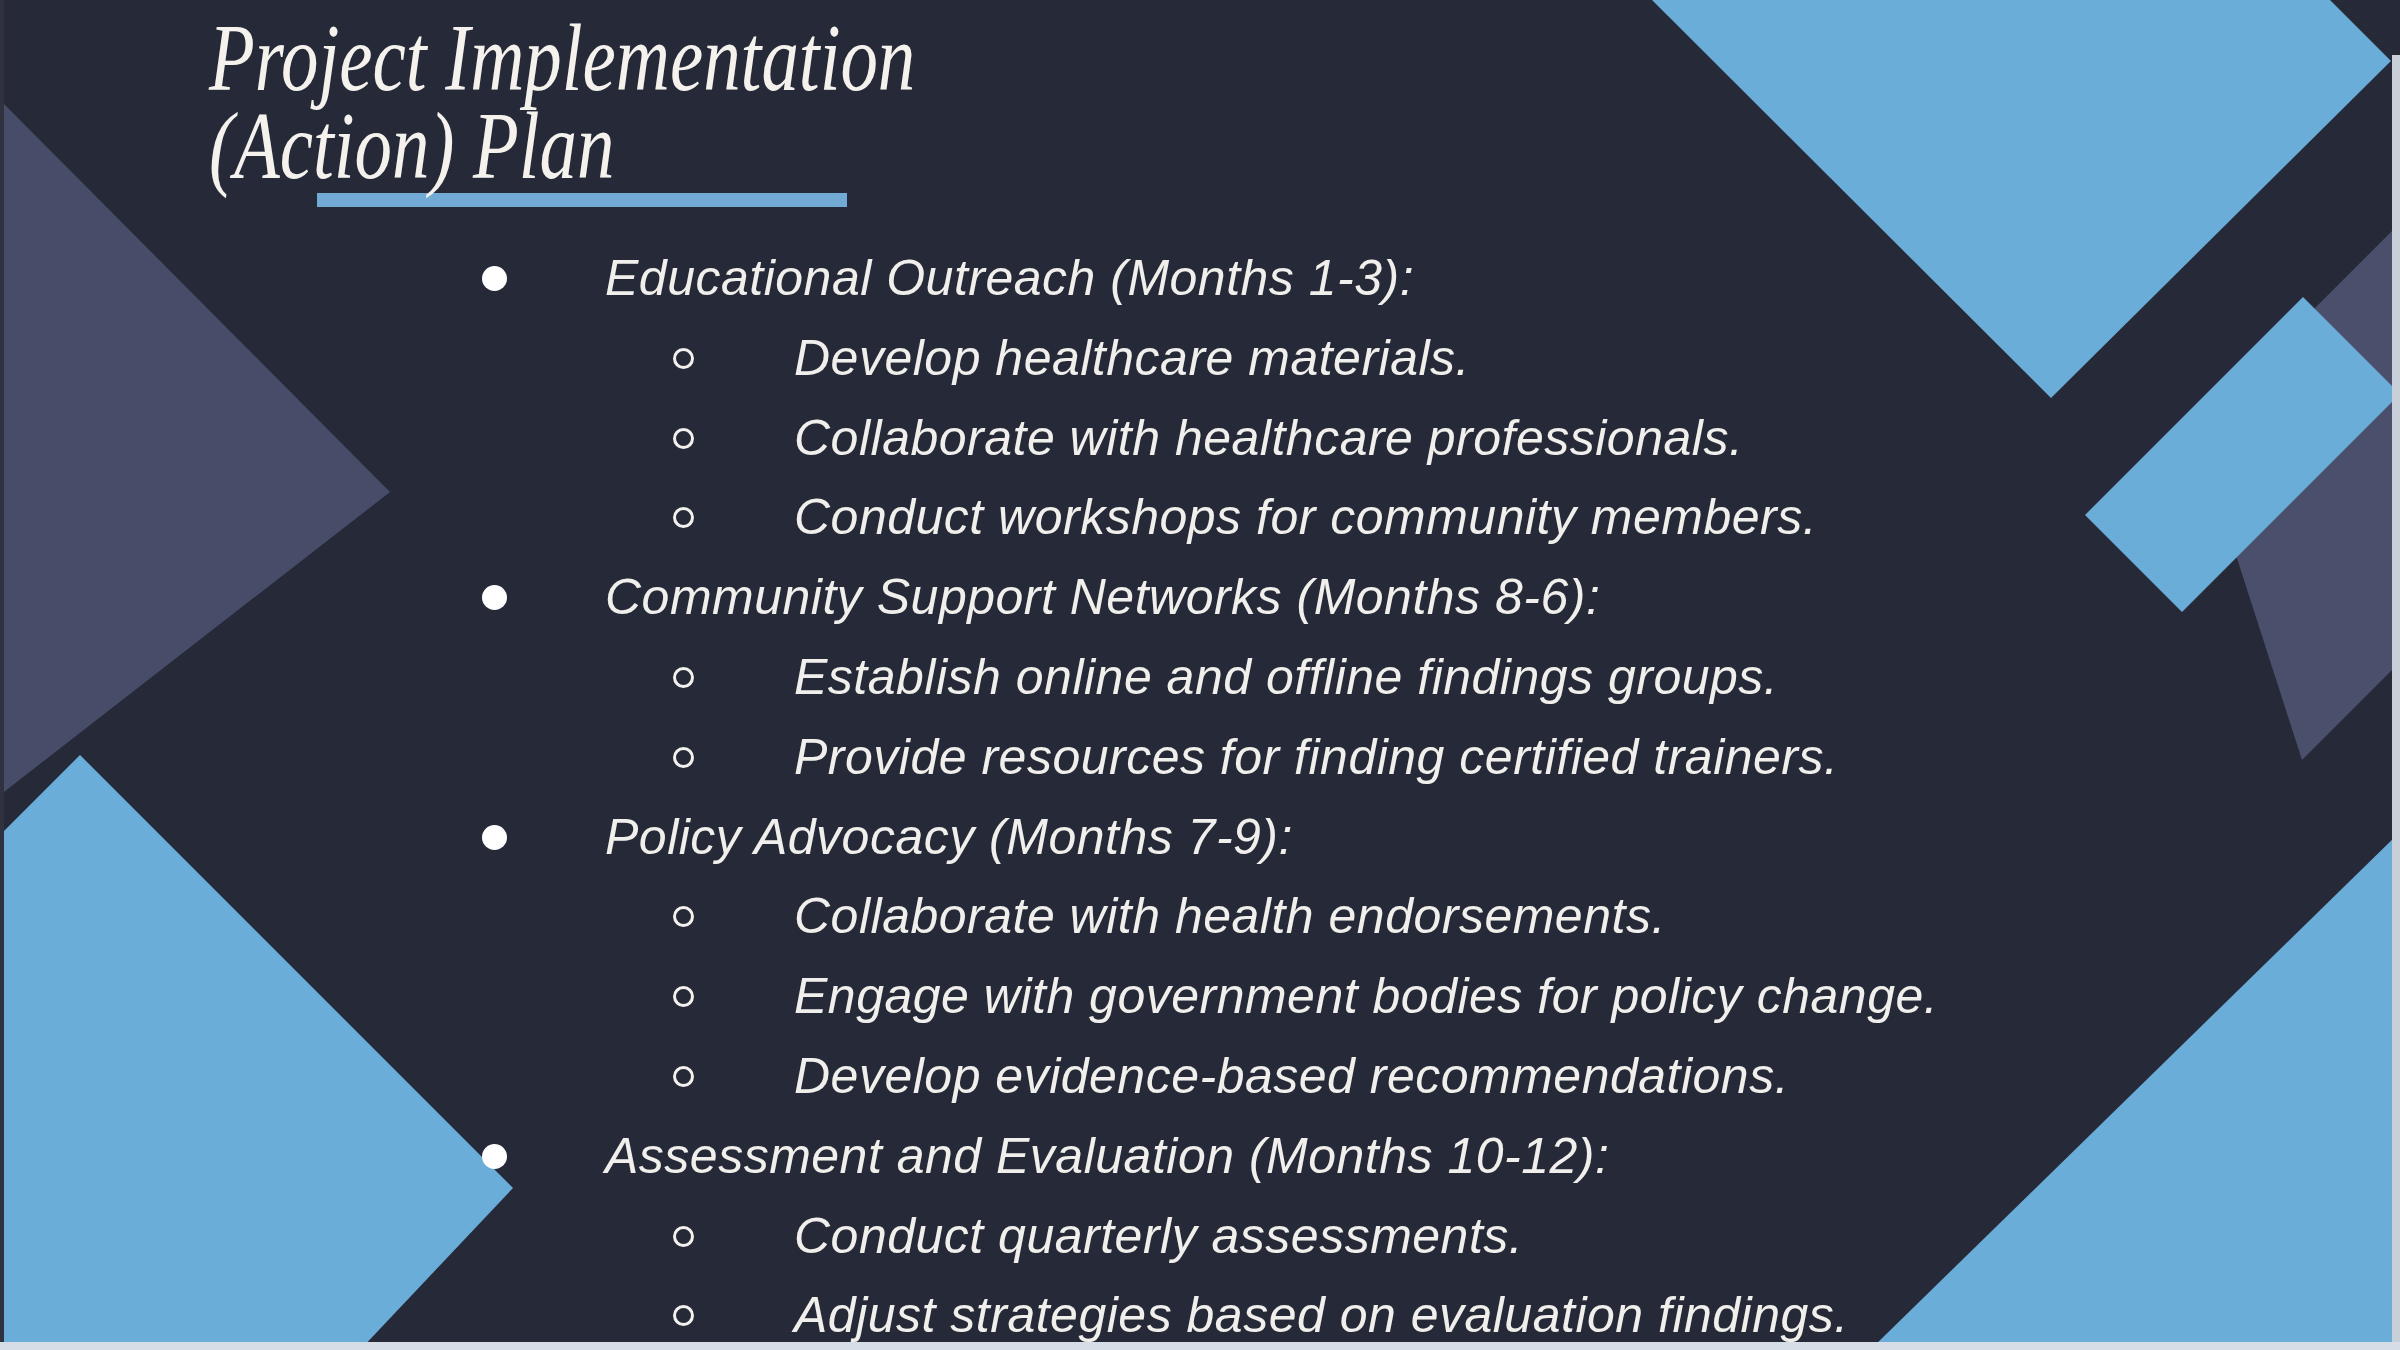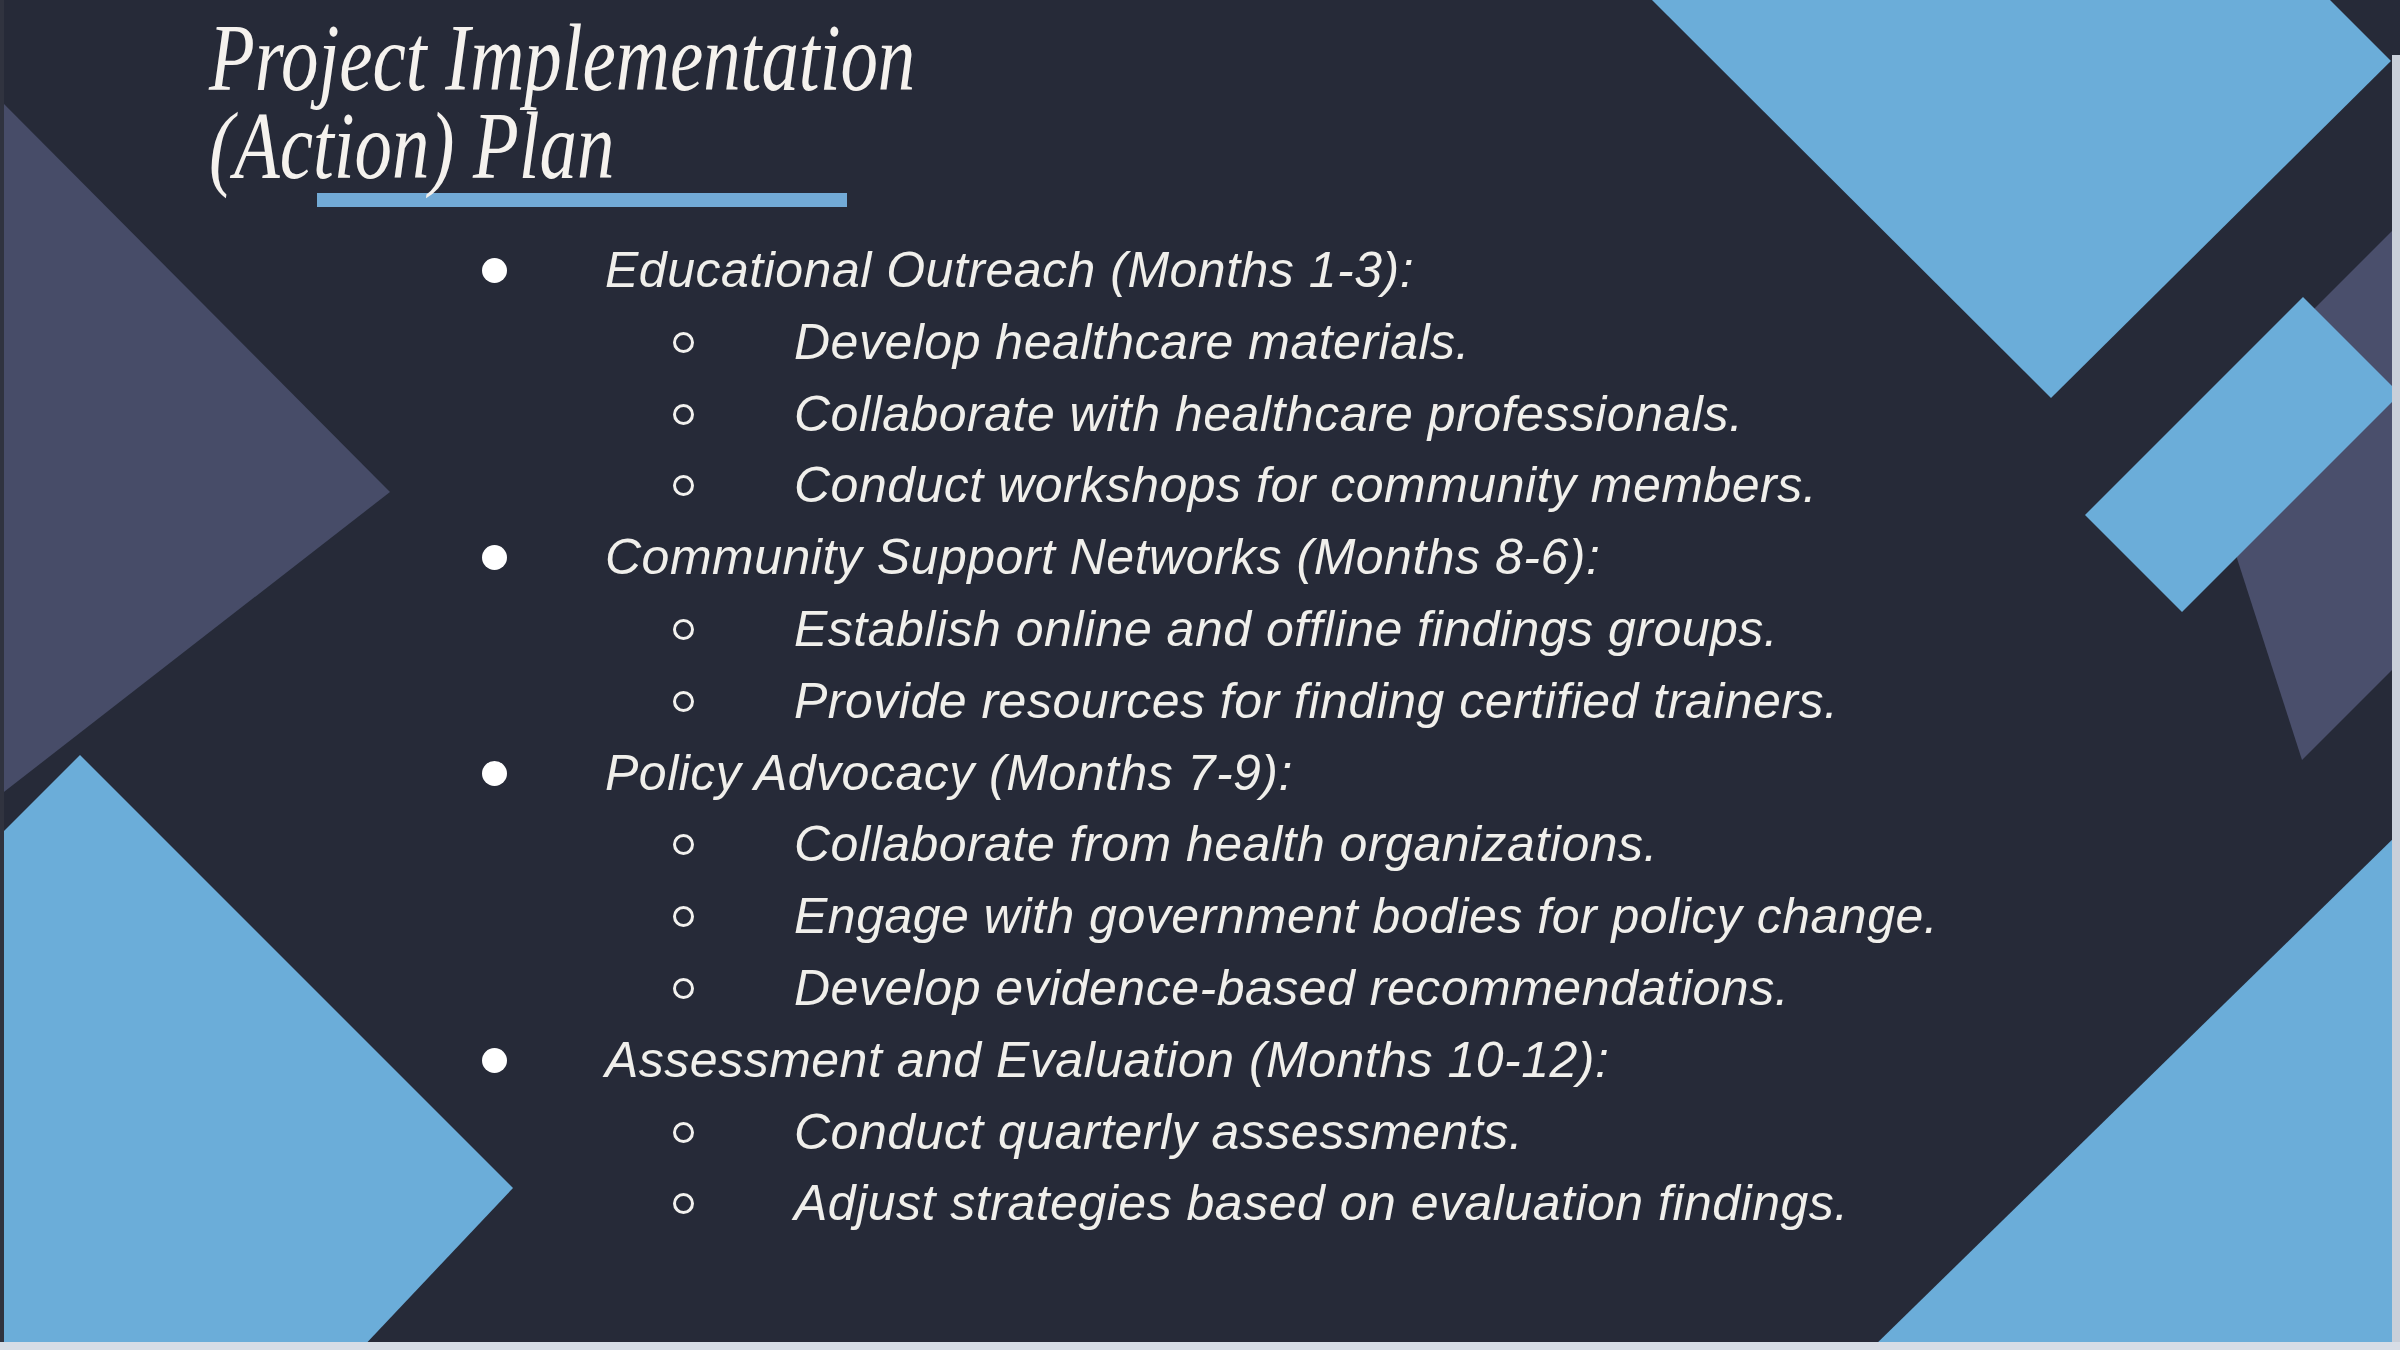--- a/index.html
+++ b/index.html
@@ -38,21 +38,21 @@
   }
   #title-line1 { top: 10px; }
   #title-line2 { top: 98px; }
   #title-underline {
     position: absolute; left: 317px; top: 193px; width: 530px; height: 14px;
     background: var(--underline, #72aad6); z-index: 29;
   }
 
   
   #list { position: absolute; left: 0; top: 235px; width: 2400px; z-index: 30; }
-  .row { position: relative; width: 2400px; height: 71.8px; }
+  .row { position: relative; width: 2400px; height: 71.8px; margin-top: 8px; }
   .row .txt {
     position: absolute; top: 0; display: block; white-space: nowrap;
     font-size: 50px; line-height: 71.8px; color: var(--body_text, #f0efeb);
     letter-spacing: 0.5px;
   }
   .row.lvl1 .txt { left: 605px; }
   .row.lvl2 .txt { left: 794px; }
   .bullet-main {
     position: absolute; left: 482px; top: 23px; width: 25px; height: 25px;
     border-radius: 50%; background: #ffffff;
@@ -114,21 +114,21 @@
       <div class="row lvl2">
         <span class="bullet-sub"></span>
         <span class="txt">Provide resources for finding certified trainers.</span>
       </div>
       <div class="row lvl1">
         <span class="bullet-main"></span>
         <span class="txt">Policy Advocacy (Months 7-9):</span>
       </div>
       <div class="row lvl2">
         <span class="bullet-sub"></span>
-        <span class="txt">Collaborate from health organizations.</span>
+        <span class="txt">Collaborate with health endorsements.</span>
       </div>
       <div class="row lvl2">
         <span class="bullet-sub"></span>
         <span class="txt">Engage with government bodies for policy change.</span>
       </div>
       <div class="row lvl2">
         <span class="bullet-sub"></span>
         <span class="txt">Develop evidence-based recommendations.</span>
       </div>
       <div class="row lvl1">

